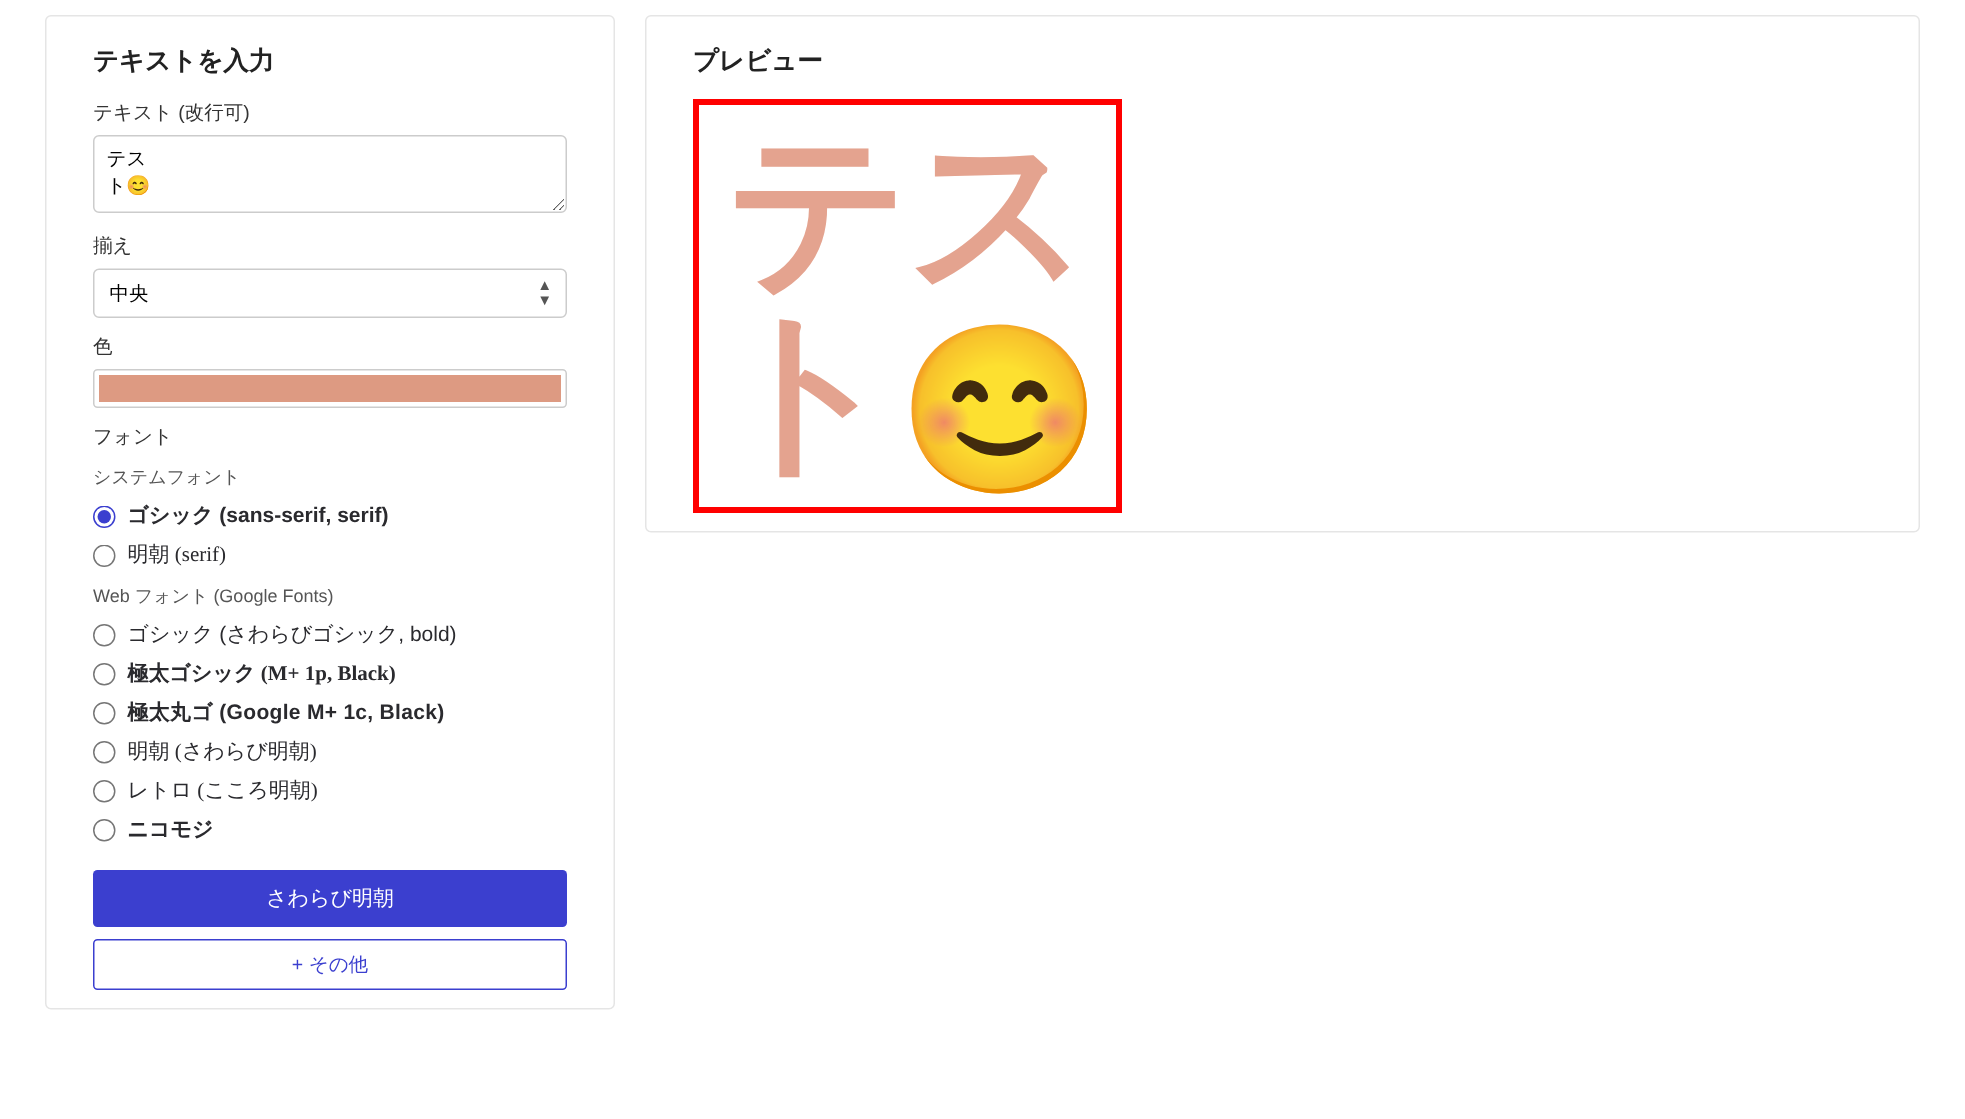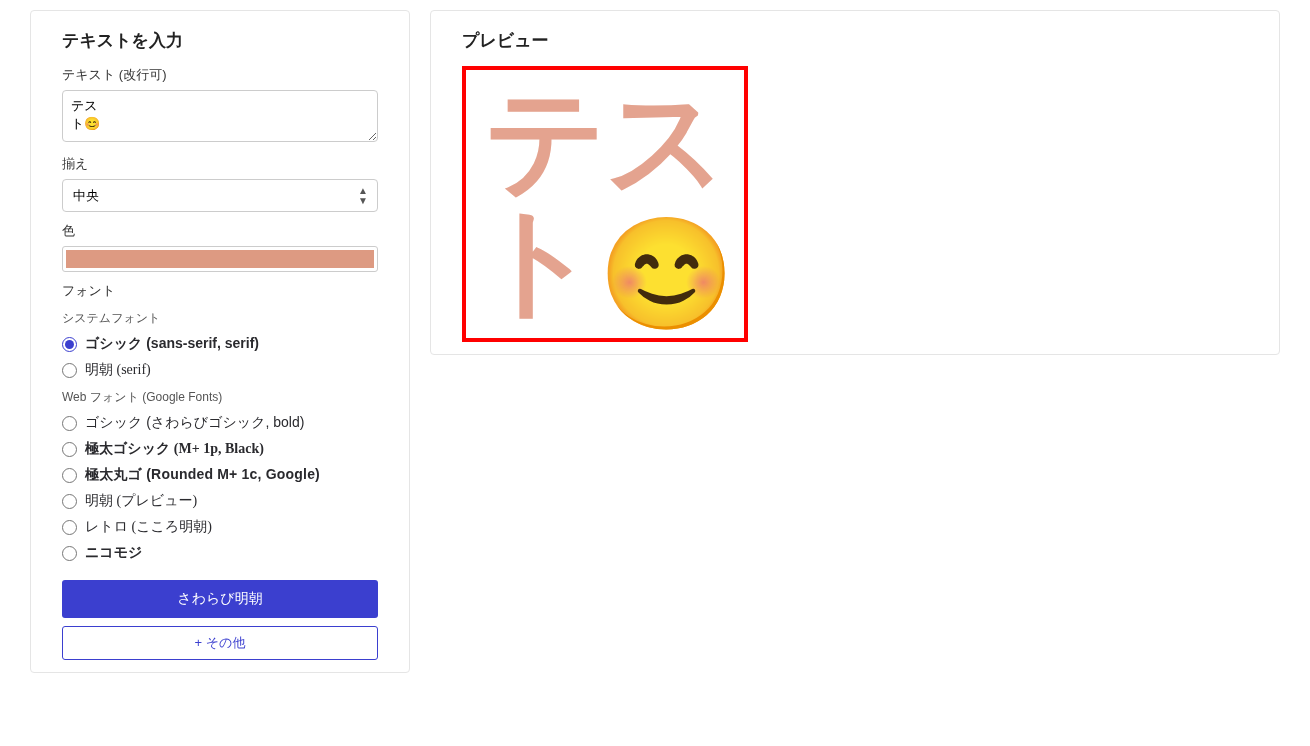--- a/index.html
+++ b/index.html
@@ -214,25 +214,25 @@
     <label class="radio-row">
       <input type="radio" name="font" style="">
       <span class="rlabel">ゴシック (さわらびゴシック, bold)</span>
     </label>
     <label class="radio-row">
       <input type="radio" name="font" style="">
       <span class="rlabel serif black">極太ゴシック (M+ 1p, Black)</span>
     </label>
     <label class="radio-row">
       <input type="radio" name="font" style="">
-      <span class="rlabel rounded">極太丸ゴ (Rounded M+ 1c, Google)</span>
-    </label>
-    <label class="radio-row">
-      <input type="radio" name="font" style="">
-      <span class="rlabel serif">明朝 (プレビュー)</span>
+      <span class="rlabel rounded">極太丸ゴ (Google M+ 1c, Black)</span>
+    </label>
+    <label class="radio-row">
+      <input type="radio" name="font" style="">
+      <span class="rlabel serif">明朝 (さわらび明朝)</span>
     </label>
     <label class="radio-row">
       <input type="radio" name="font" style="">
       <span class="rlabel retro">レトロ (こころ明朝)</span>
     </label>
     <label class="radio-row">
       <input type="radio" name="font" style="">
       <span class="rlabel nico">ニコモジ</span>
     </label>
 

